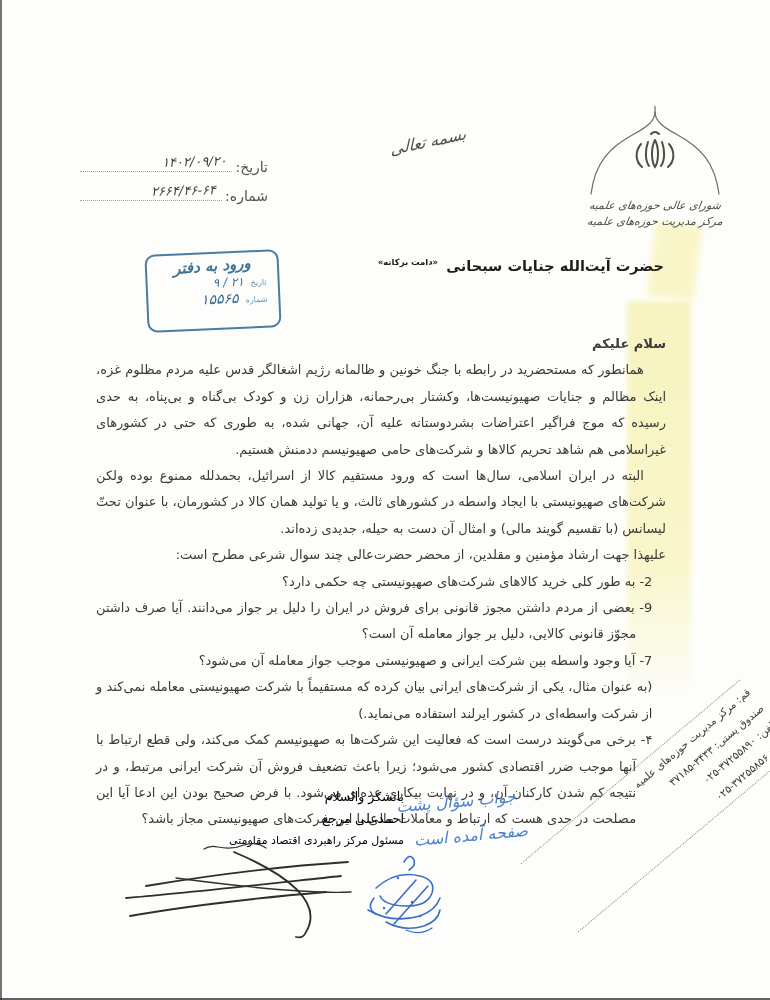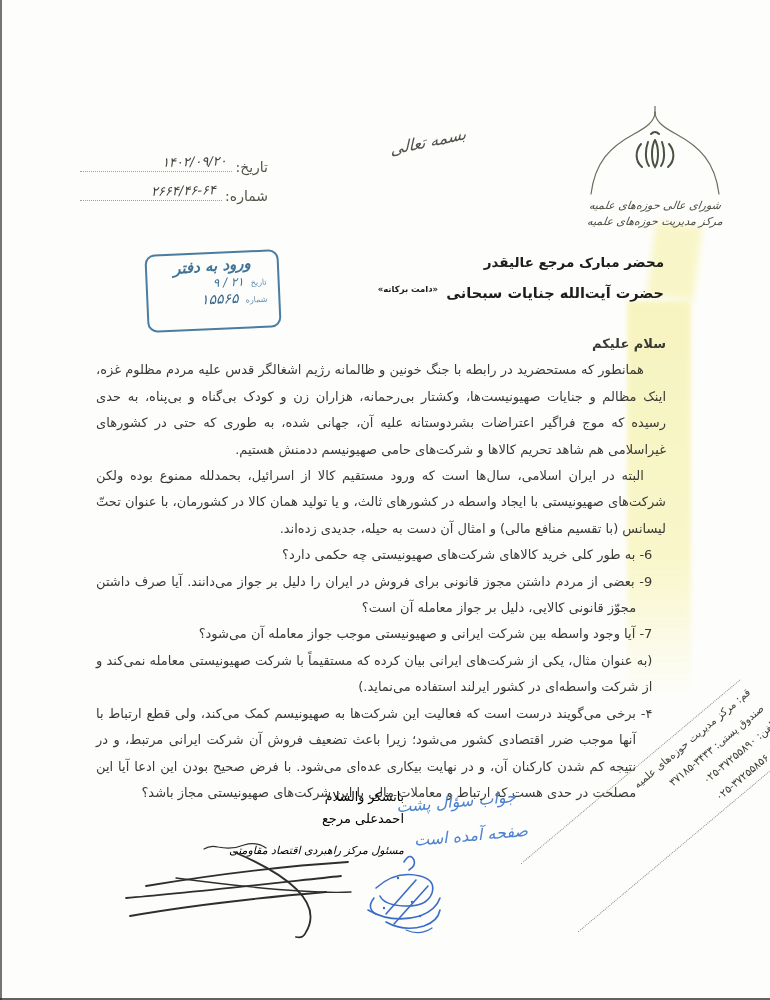--- a/index.html
+++ b/index.html
@@ -47,21 +47,21 @@
   .letterbody p{margin:0;}
   .greet{font-weight:bold;}
   .ind{text-indent:1.7em;}
   .q{padding-right:2.3em;text-indent:-1.25em;}
   .noteP{padding-right:1.05em;}
   .mt{margin-top:3px;}
   
   .sig{position:absolute;top:789px;left:136px;width:268px;text-align:right;direction:rtl;color:#000000;}
   .sig-closing{font-size:12.5px;letter-spacing:1px;}
   .sig-name{font-size:13px;margin-top:7px;letter-spacing:2px;}
-  .sig-title{font-size:11px;margin-top:18px;letter-spacing:.5px;font-style:italic;}
+  .sig-title{font-size:11px;margin-top:8px;letter-spacing:.5px;}
   .scribble{position:absolute;top:836px;left:116px;}
   
   .bnote{position:absolute;top:784px;left:360px;width:195px;direction:rtl;color:#4d82cf;
          font-style:italic;transform:rotate(-5deg);font-size:16px;letter-spacing:1px;
          line-height:35px;text-align:center;}
   .bnote .l2{display:block;transform:translateX(12px);}
   .seal{position:absolute;top:850px;left:346px;}
   
   .contact{position:absolute;left:516px;top:758px;width:286px;transform:rotate(-40deg);
            direction:rtl;text-align:right;font-size:10.5px;color:#3e3e38;line-height:20.5px;}
@@ -121,32 +121,32 @@
       <span class="stamp-lbl">تاریخ</span>
       <span class="stamp-val" dir="rtl">۲۱ / ۹</span>
     </div>
     <div class="stamp-row">
       <span class="stamp-lbl">شماره</span>
       <span class="stamp-num">۱۵۵۶۵</span>
     </div>
   </div>
 
   <div class="recipient">
-    <div class="r1">محضر مبارک مرجع عالیقدر</div>
     <div class="r2">
       <span>حضرت آیت‌الله جنایات سبحانی</span>
       <span class="hon">«دامت برکاته»</span>
     </div>
   </div>
 
   <div class="letterbody">
     <p class="greet">سلام علیکم</p>
     <p class="ind">همانطور که مستحضرید در رابطه با جنگ خونین و ظالمانه رژیم اشغالگر قدس علیه مردم مظلوم غزه، اینک مظالم و جنایات صهیونیست‌ها، وکشتار بی‌رحمانه، هزاران زن و کودک بی‌گناه و بی‌پناه، به حدی رسیده که موج فراگیر اعتراضات بشردوستانه علیه آن، جهانی شده، به طوری که حتی در کشورهای غیراسلامی هم شاهد تحریم کالاها و شرکت‌های حامی صهیونیسم ددمنش هستیم.</p>
-    <p class="ind">البته در ایران اسلامی، سال‌ها است که ورود مستقیم کالا از اسرائیل، بحمدلله ممنوع بوده ولکن شرکت‌های صهیونیستی با ایجاد واسطه در کشورهای ثالث، و یا تولید همان کالا در کشورمان، با عنوان تحتّ لیسانس (با تقسیم منافع مالی) و امثال آن دست به حیله، جدیدی زده‌اند.</p>
-    <p class="q">6- به طور کلی خرید کالاهای شرکت‌های صهیونیستی چه حکمی دارد؟</p>
+    <p class="ind">البته در ایران اسلامی، سال‌ها است که ورود مستقیم کالا از اسرائیل، بحمدلله ممنوع بوده ولکن شرکت‌های صهیونیستی با ایجاد واسطه در کشورهای ثالث، و یا تولید همان کالا در کشورمان، با عنوان تحتّ لیسانس (با تقسیم گویند مالی) و امثال آن دست به حیله، جدیدی زده‌اند.</p>
+    <p>علیهذا جهت ارشاد مؤمنین و مقلدین، از محضر حضرت‌عالی چند سوال شرعی مطرح است:</p>
+    <p class="q">2- به طور کلی خرید کالاهای شرکت‌های صهیونیستی چه حکمی دارد؟</p>
     <p class="q">9- بعضی از مردم داشتن مجوز قانونی برای فروش در ایران را دلیل بر جواز می‌دانند. آیا صرف داشتن مجوّز قانونی کالایی، دلیل بر جواز معامله آن است؟</p>
     <p class="q">7- آیا وجود واسطه بین شرکت ایرانی و صهیونیستی موجب جواز معامله آن می‌شود؟</p>
     <p class="noteP">(به عنوان مثال، یکی از شرکت‌های ایرانی بیان کرده که مستقیماً با شرکت صهیونیستی معامله نمی‌کند و از شرکت واسطه‌ای در کشور ایرلند استفاده می‌نماید.)</p>
     <p class="q mt">۴- برخی می‌گویند درست است که فعالیت این شرکت‌ها به صهیونیسم کمک می‌کند، ولی قطع ارتباط با آنها موجب ضرر اقتصادی کشور می‌شود؛ زیرا باعث تضعیف فروش آن شرکت ایرانی مرتبط، و در نتیجه کم شدن کارکنان آن، و در نهایت بیکاری عده‌ای می‌شود. با فرض صحیح بودن این ادعا آیا این مصلحت در حدی هست که ارتباط و معاملات مالی با این شرکت‌های صهیونیستی مجاز باشد؟</p>
   </div>
 
   <div class="sig">
     <div class="sig-closing">باتشکر والسلام</div>
     <div class="sig-name">احمدعلی مرجع</div>
     <div class="sig-title">مسئول مرکز راهبردی اقتصاد مقاومتی</div>

